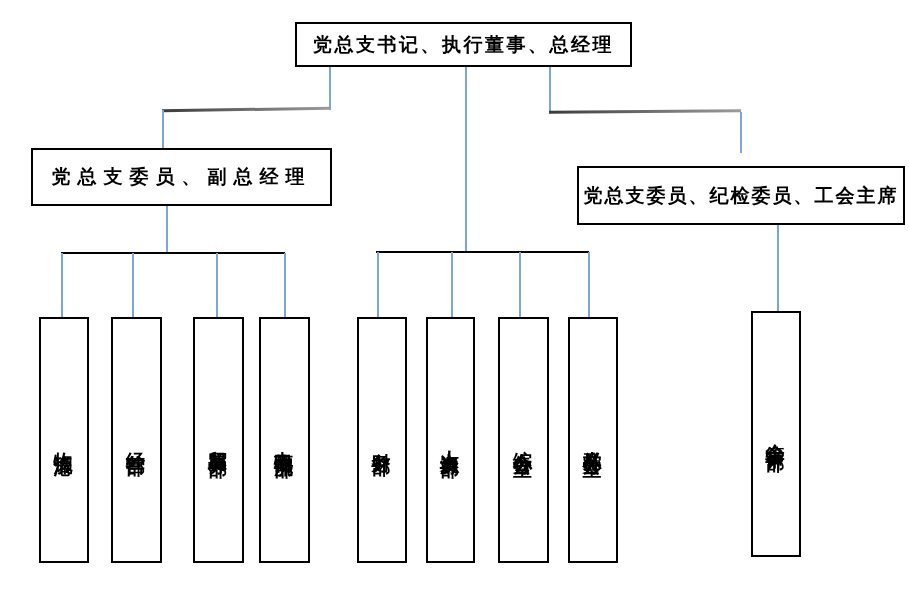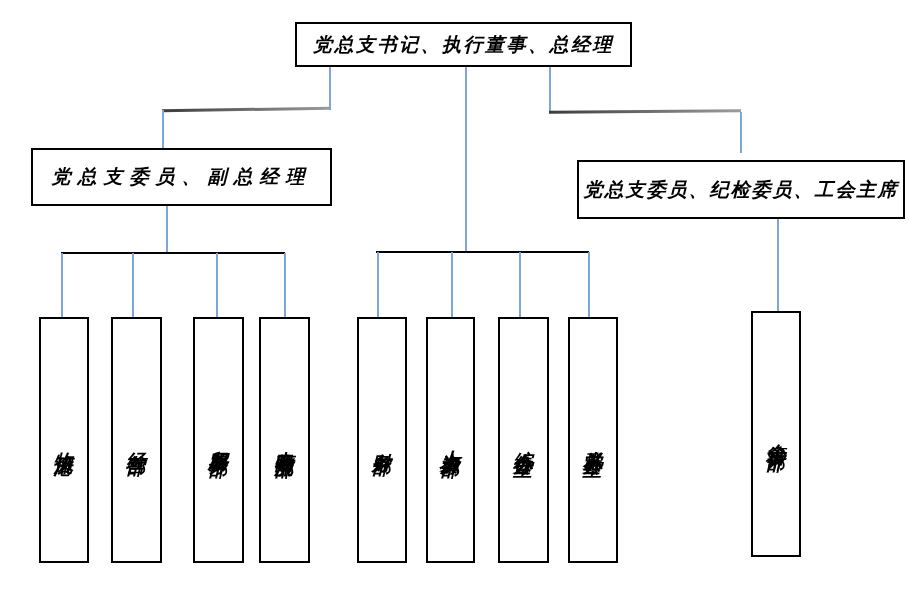--- a/index.html
+++ b/index.html
@@ -23,26 +23,25 @@
   }
   .box {
     position: absolute;
     background: #ffffff;
     border: 2px solid var(--box-border);
     display: flex;
     align-items: center;
     justify-content: center;
     font-weight: bold;
     z-index: 2;
-    font-style: italic;
   }
   .hbox { white-space: nowrap; font-size: 19px; }
   .top-box    { left: 295px; top: 22px;  width: 337px; height: 45px; letter-spacing: 2.5px; }
   .left-box   { left: 31px;  top: 148px; width: 301px; height: 58px; letter-spacing: 7px; text-align: right; }
-  .right-box  { left: 577px; top: 160px; width: 328px; height: 59px; letter-spacing: 2px; }
+  .right-box  { left: 577px; top: 166px; width: 328px; height: 59px; letter-spacing: 2px; }
   .vbox {
     writing-mode: vertical-rl;
     text-orientation: upright;
     font-size: 19px;
     font-weight: bold;
     letter-spacing: 2px;
     top: 317px;
     width: 50px;
     height: 246px;
   }

